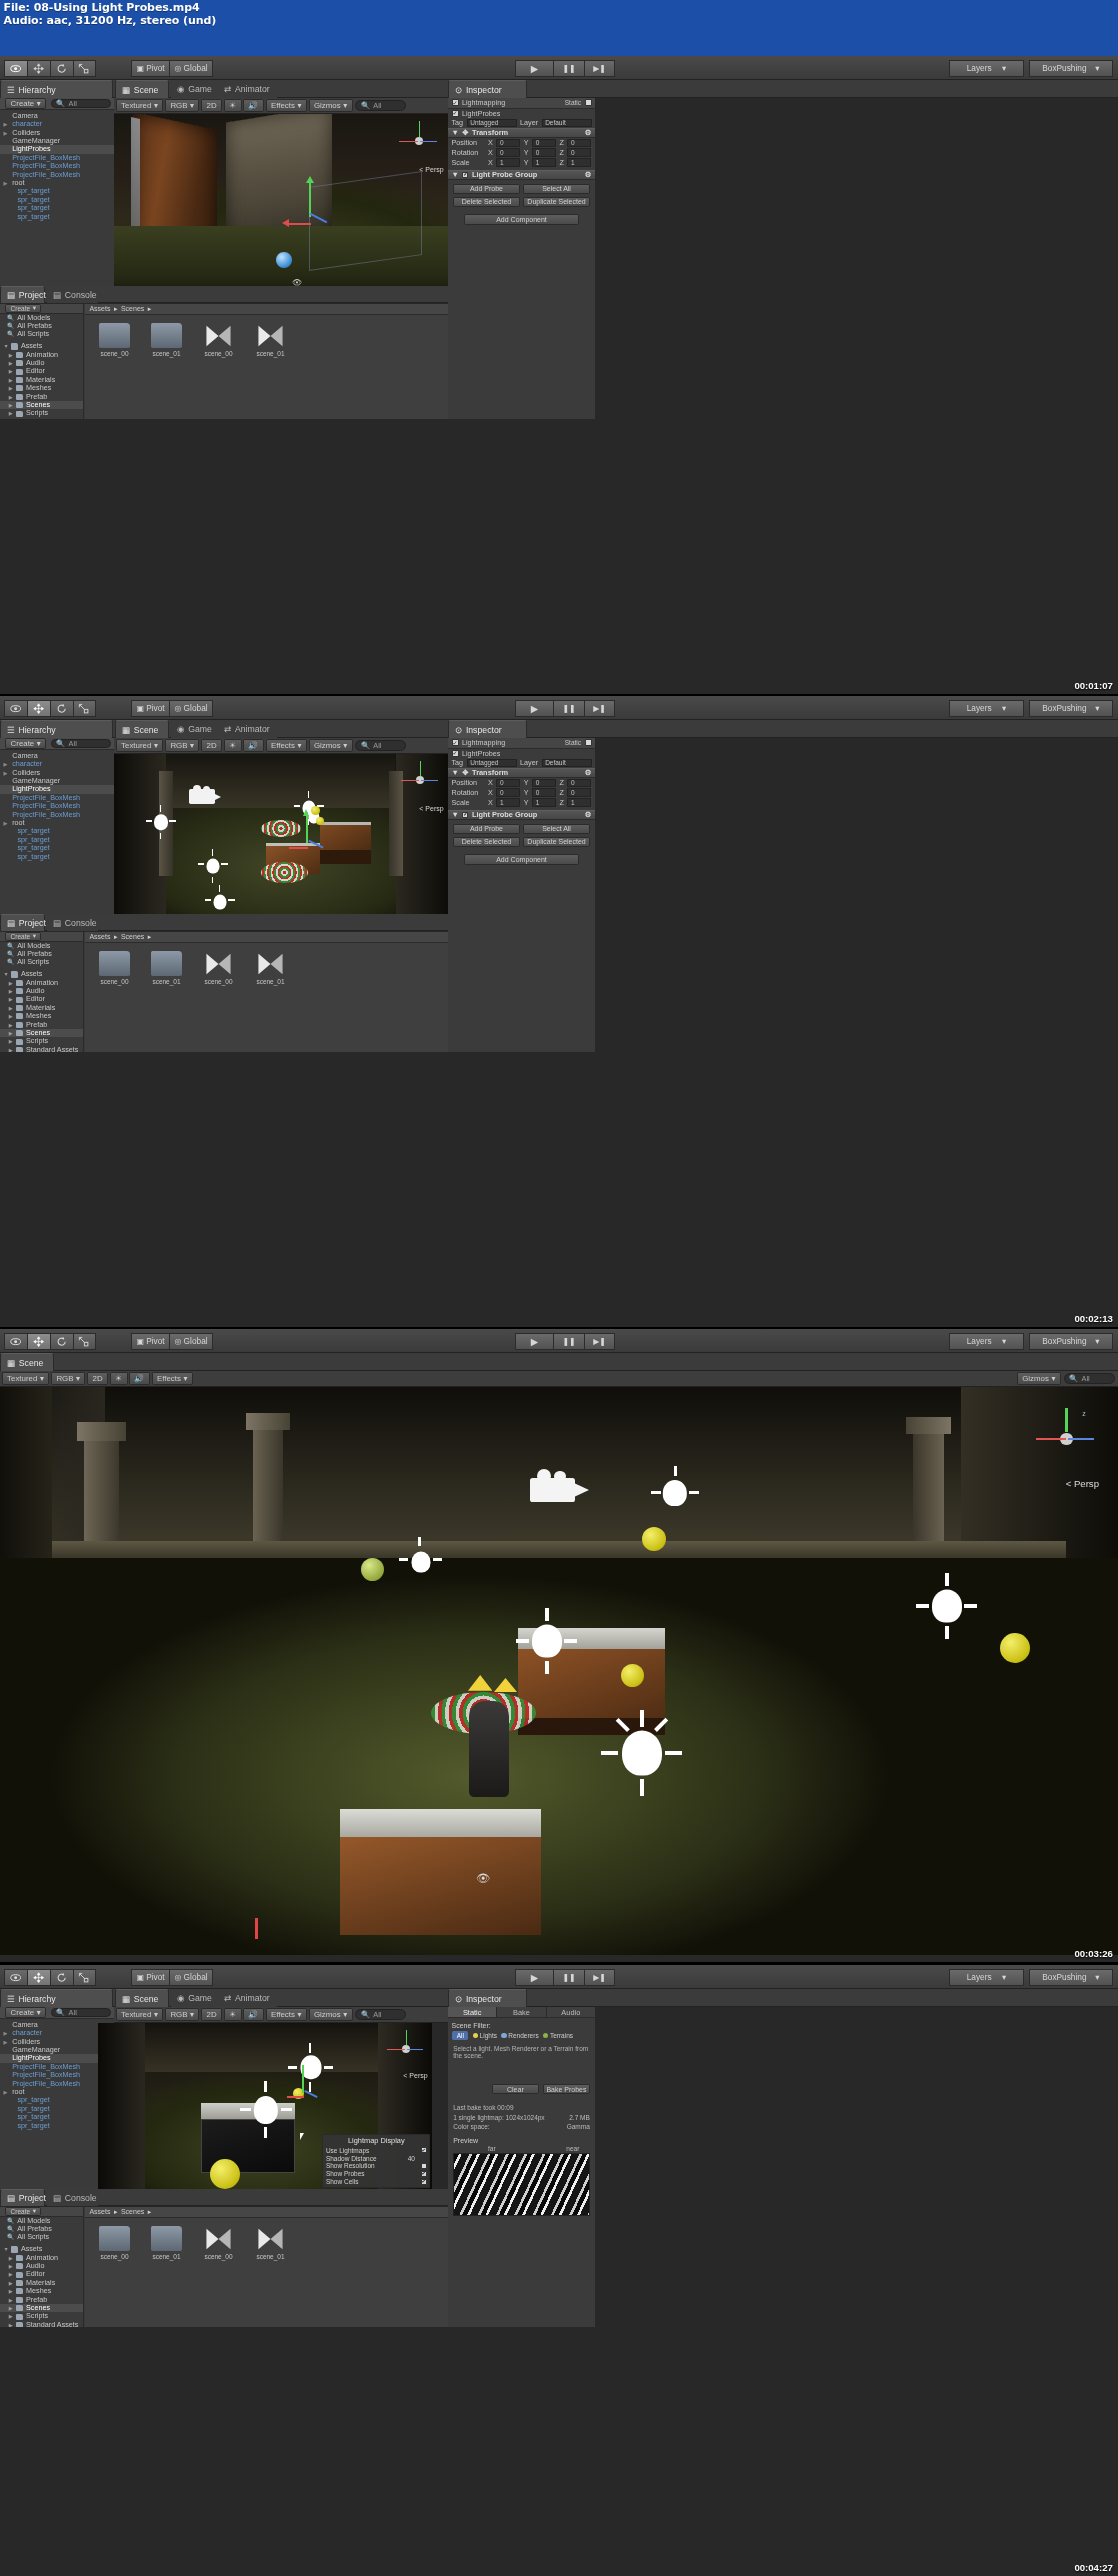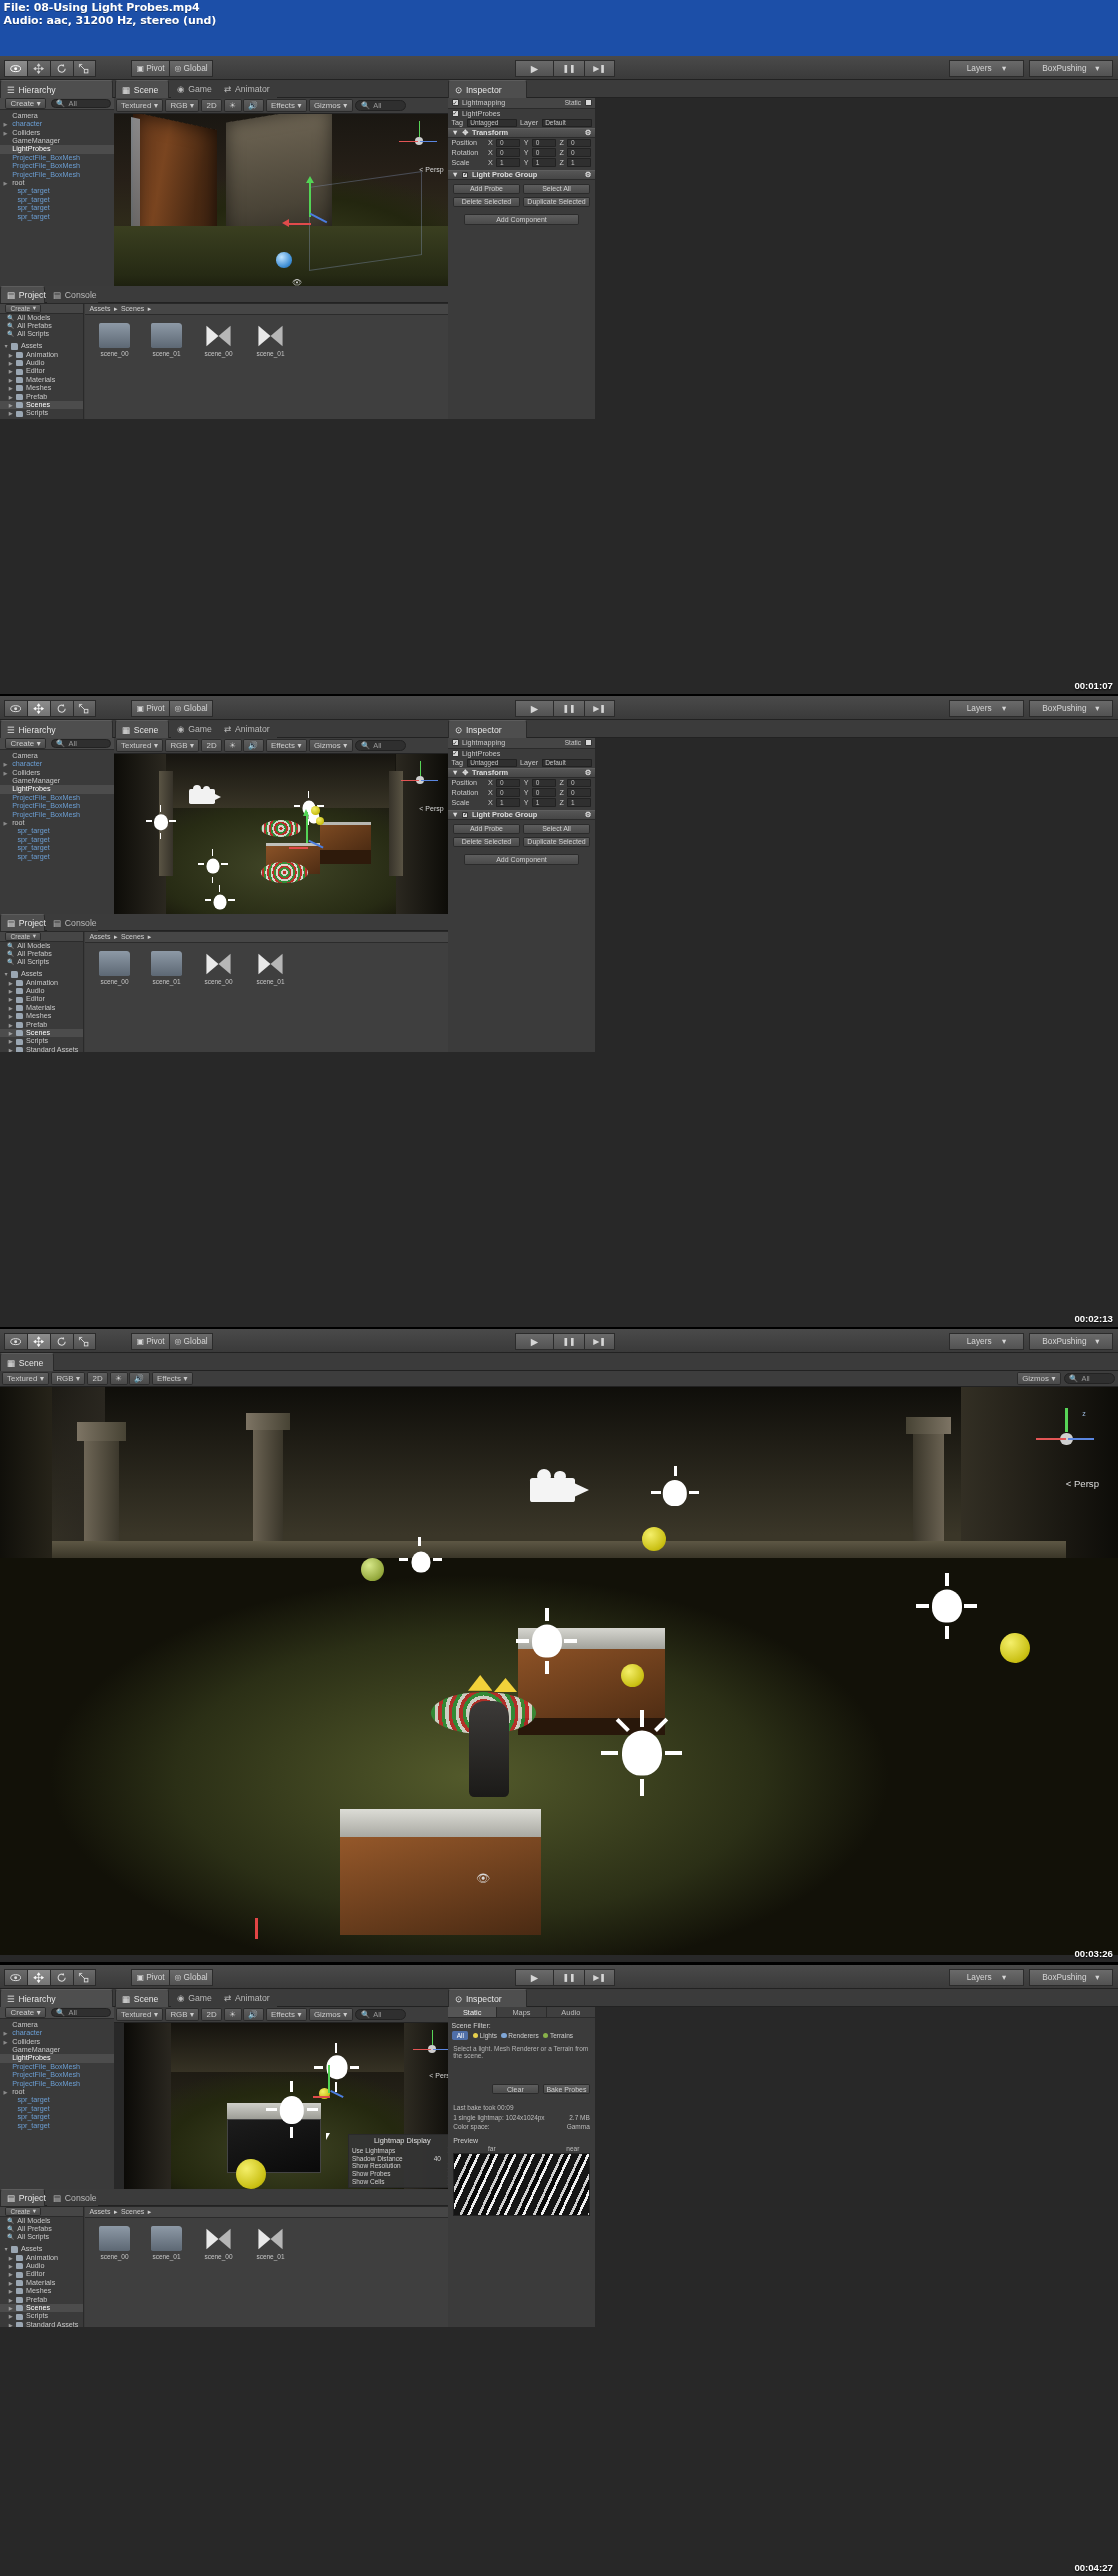--- a/index.html
+++ b/index.html
@@ -1314,21 +1314,21 @@
       <div class="ctl">
           <span>Gizmos</span>
           <span>▾</span>
         </div>
       <div class="searchpill" style="width:51px;margin-left:2.6px;">
           <span>🔍</span>
           <span>All</span>
         </div>
     </div>
 
-    <div class="viewport" style="left:124px;top:58px;width:334px;height:167px;
+    <div class="viewport" style="left:98px;top:58px;width:334px;height:167px;
                 background:
                   radial-gradient(ellipse 166px 83px at 48% 76%,#3f4424 0%,#24280f 70%,rgba(0,0,0,0) 100%),
                   linear-gradient(180deg,#14120d 0%,#221f16 40%,#2b281a 68%,#100f08 100%);">
       <div style="position:absolute;left:0;top:0;width:47px;height:167px;background:linear-gradient(90deg,#0b0a07,#2a2720);"></div>
       <div style="position:absolute;right:0;top:0;width:54px;height:167px;background:linear-gradient(270deg,#0b0a07,#2e2b22);"></div>
       <div style="position:absolute;left:47px;top:0;width:233px;height:49px;background:linear-gradient(180deg,#15130e,#363224);"></div>
 
       <div style="position:absolute;left:103px;top:80px;width:94px;height:17.4px;background:linear-gradient(#cfcfc9,#9a9a93);"></div>
       <div style="position:absolute;left:103px;top:96px;width:94px;height:54px;background:linear-gradient(160deg,#1c1c1c,#0a0a0a);border:0.9px solid #444;"></div>
 
@@ -1506,21 +1506,21 @@
                 </svg></div>
               <div style="font-size:6.5px;color:#c6c6c6;margin-top:0.9px;font-family:'Liberation Sans',sans-serif;">scene_01</div>
             </div>
         </div>
       </div>
     </div>
 
     <div class="panel insp" style="left:448px;top:42px;width:147px;height:320px;background:#3b3b3b;">
       <div style="display:flex;height:11.3px;background:#3f3f3f;border-bottom:0.9px solid #2b2b2b;">
         <div style="flex:1;display:flex;align-items:center;justify-content:center;font-size:7.4px;color:#f0f0f0;background:#555;border-right:0.9px solid #2b2b2b;">Static</div>
-        <div style="flex:1;display:flex;align-items:center;justify-content:center;font-size:7.4px;color:#bdbdbd;border-right:0.9px solid #2b2b2b;">Maps</div>
+        <div style="flex:1;display:flex;align-items:center;justify-content:center;font-size:7.4px;color:#bdbdbd;border-right:0.9px solid #2b2b2b;">Bake</div>
         <div style="flex:1;display:flex;align-items:center;justify-content:center;font-size:7.4px;color:#bdbdbd;">Audio</div>
       </div>
 
       <div style="padding:3.5px 3.5px 0 3.5px;font-size:7px;color:#cfcfcf;">Scene Filter:</div>
       <div style="display:flex;gap:4.4px;align-items:center;padding:2.6px 4.4px 0 4.4px;font-size:6.5px;color:#cfcfcf;">
         <span style="background:#4f6fa8;color:#fff;padding:0.9px 4.4px;border-radius:1.7px;">All</span>
         <span style="display:flex;align-items:center;gap:1.7px;">
             <span style="width:5.2px;height:5.2px;border-radius:50%;background:#e6cf4c;display:inline-block"></span>
             <span>Lights</span>
           </span>

